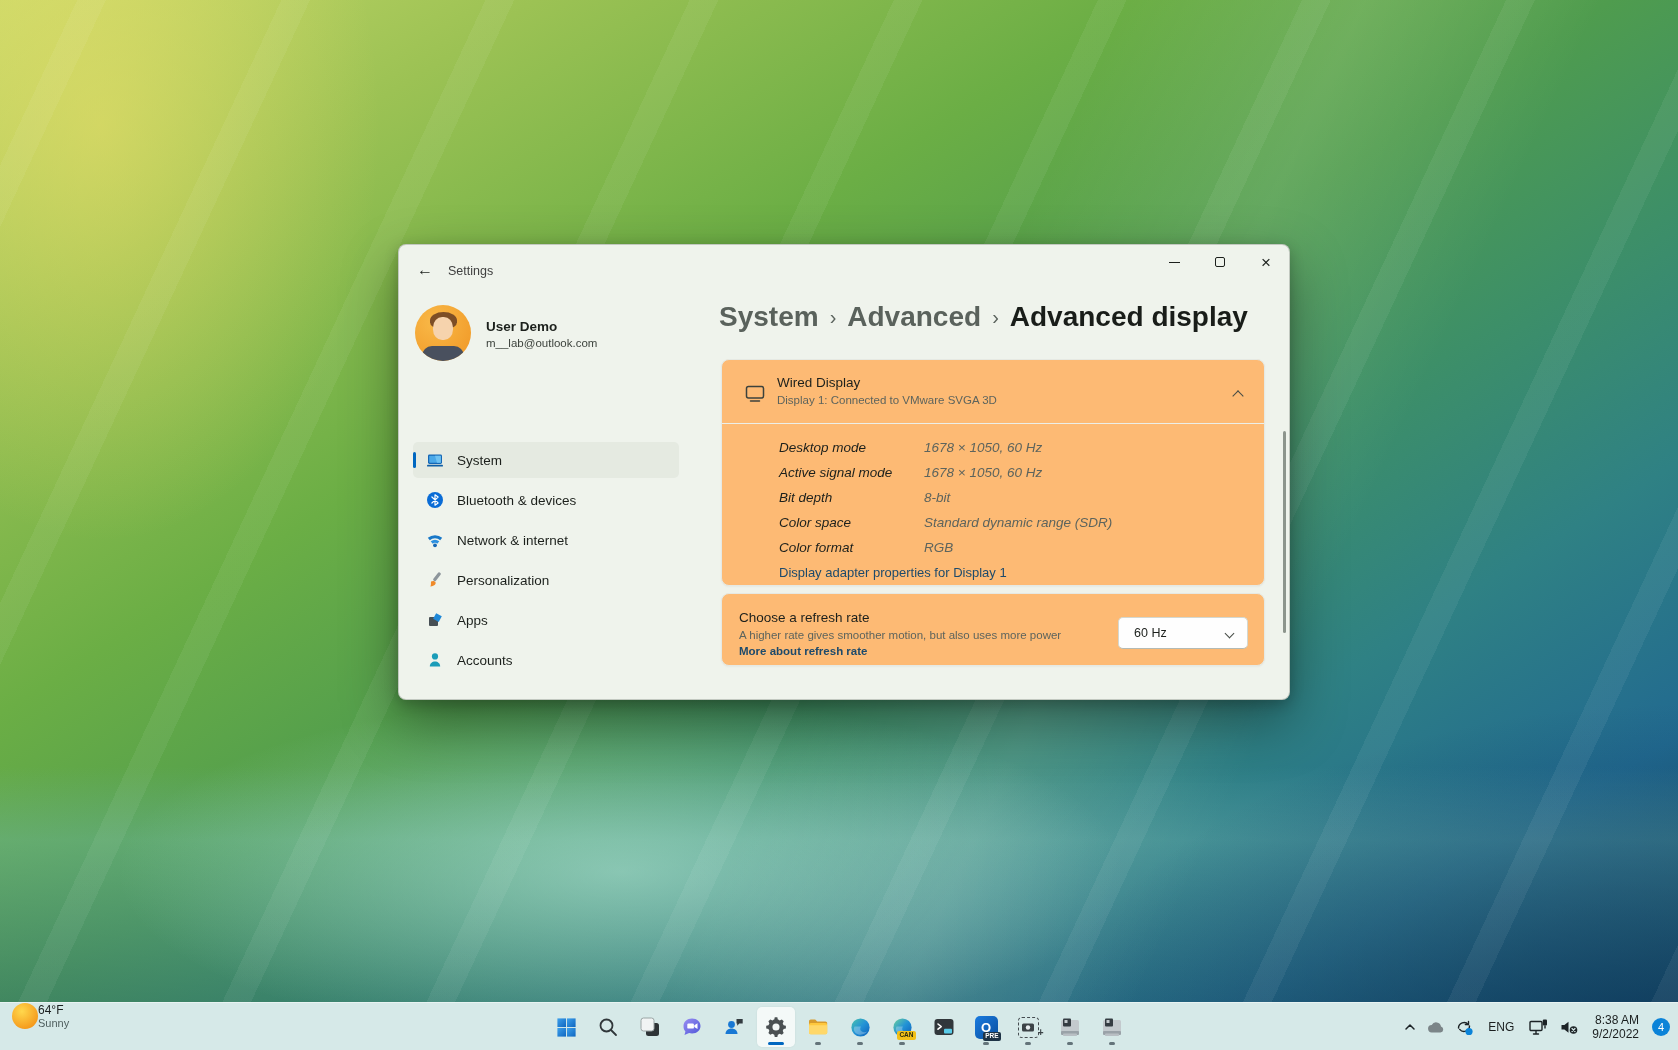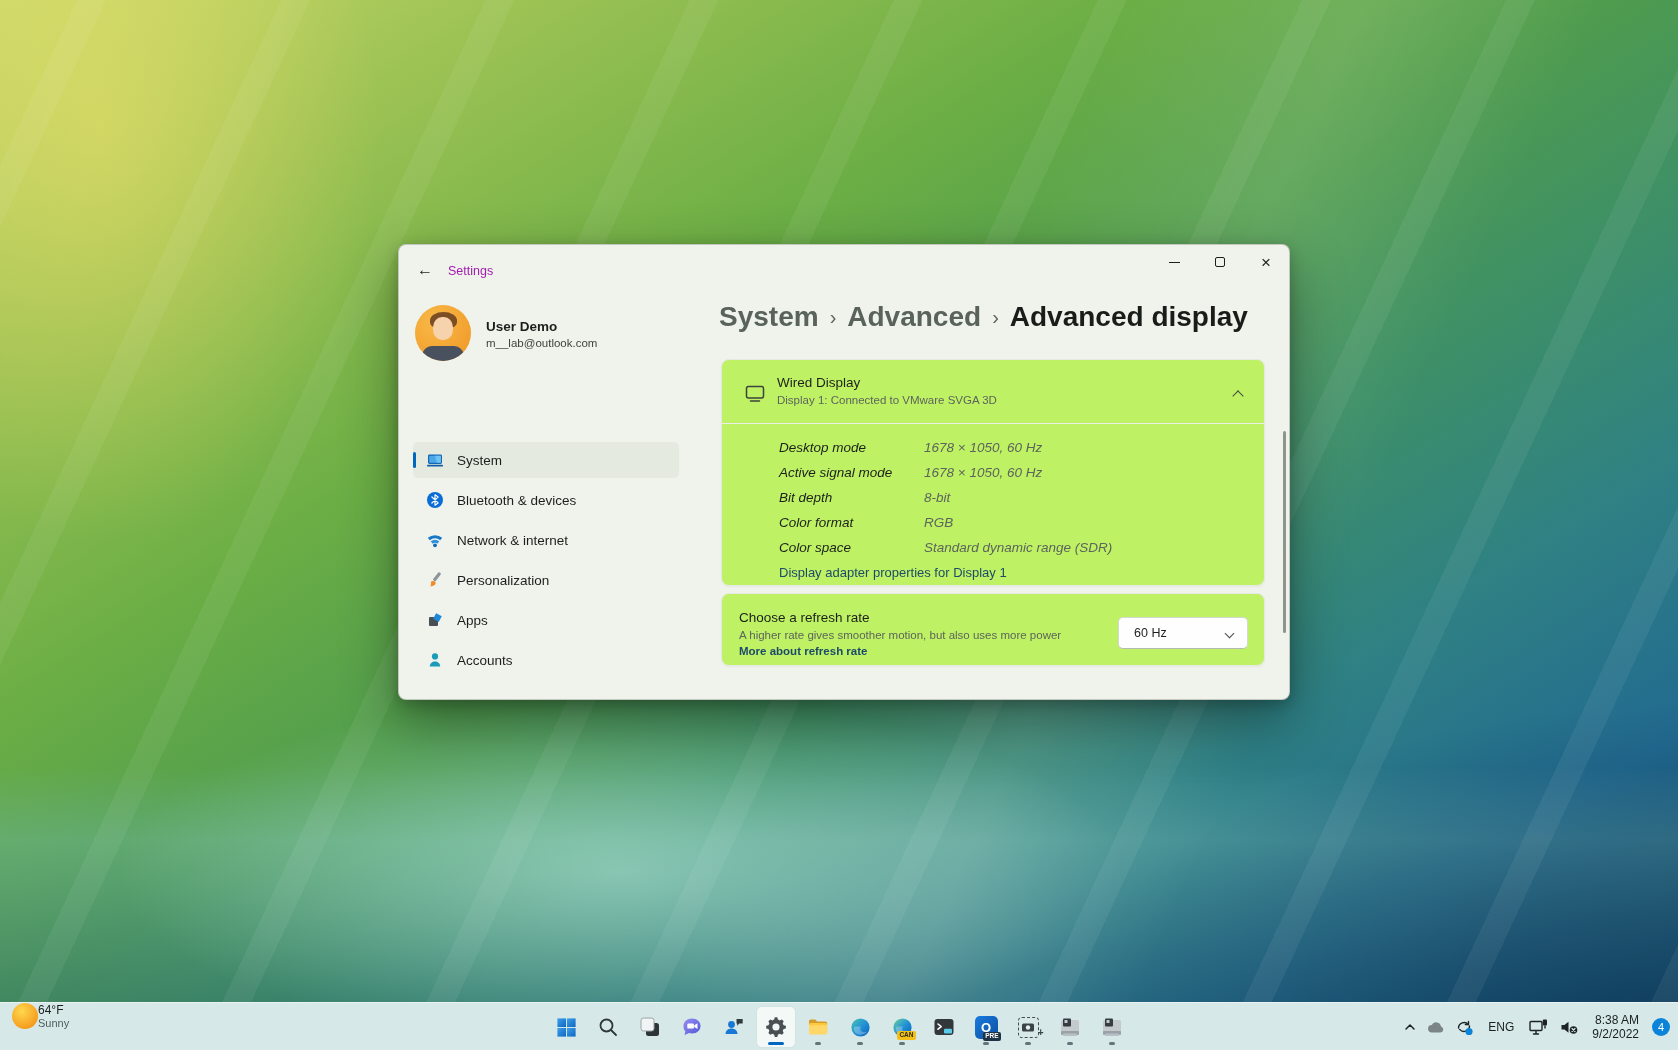--- a/index.html
+++ b/index.html
@@ -20,21 +20,21 @@
     background:repeating-linear-gradient(115deg, rgba(255,255,255,0) 0 70px, rgba(255,255,255,.06) 70px 96px, rgba(255,255,255,0) 96px 185px); }
   .wallpaper::after { content:""; position:absolute; inset:0;
     background:linear-gradient(115deg, rgba(255,255,255,0) 52%, rgba(255,255,235,.12) 63%, rgba(255,255,255,0) 74%); }
 
   
   .window { position:absolute; left:398px; top:244px; width:892px; height:456px;
     background:#eff3ec; border-radius:8px; border:1px solid rgba(60,70,60,.25);
     box-shadow:0 22px 55px rgba(0,0,0,.38), 0 4px 14px rgba(0,0,0,.22); }
   .titlebar-back { position:absolute; left:10px; top:12px; width:32px; height:26px; border:none; background:transparent;
     font-size:16px; color:#1c201c; border-radius:4px; cursor:pointer; font-family:inherit; }
-  .titlebar-title { position:absolute; left:49px; top:19px; font-size:12.5px; color:#a21caf; }
+  .titlebar-title { position:absolute; left:49px; top:19px; font-size:12.5px; color:#404040; }
   .caption-btns { position:absolute; right:0; top:0; display:flex; }
   .caption-btn { width:46px; height:34px; display:flex; align-items:center; justify-content:center;
     background:transparent; border:none; cursor:pointer; color:#1c201c; }
   .glyph-min { width:11px; height:0; border-top:1.2px solid #1c201c; display:block; }
   .glyph-max { width:10px; height:10px; border:1.2px solid #1c201c; border-radius:2px; display:block; }
   .glyph-close { font-size:17px; line-height:1; color:#1c201c; }
 
   
   .avatar { position:absolute; left:16px; top:60px; width:56px; height:56px; border-radius:50%;
     background:radial-gradient(circle at 35% 30%, #f9b948, #ef9523); overflow:hidden; }
@@ -57,21 +57,21 @@
   .nav-item.selected::before { content:""; position:absolute; left:0; top:10px; width:3px; height:16px; border-radius:2px; background:#0067c0; }
   .nav-icon { width:18px; height:18px; margin-left:13px; display:flex; align-items:center; justify-content:center; }
   .nav-label { margin-left:13px; font-size:13.5px; color:#1c201c; }
 
   
   .breadcrumb { position:absolute; left:320px; top:56px; font-size:28px; font-weight:600; display:flex; align-items:center; }
   .crumb-link { color:#5a625c; cursor:pointer; }
   .crumb-sep { color:#5a625c; font-size:20px; padding:0 11px; font-weight:400; }
   .crumb-current { color:#191d19; }
 
-  .card { position:absolute; left:322px; width:544px; background:#bef264; border:1px solid #e6e9e3; border-radius:8px;
+  .card { position:absolute; left:322px; width:544px; background:#fdba74; border:1px solid #e6e9e3; border-radius:8px;
     box-shadow:0 1px 2px rgba(0,0,0,.04); }
   .card-display { top:114px; height:227px; }
   .card-refresh { top:348px; height:73px; }
 
   .dcard-header { position:relative; height:64px; border-bottom:1px solid #ecefe9; }
   .monitor-ic { position:absolute; left:22px; top:24px; }
   .dcard-title { position:absolute; left:55px; top:15px; font-size:13.5px; color:#1c201c; }
   .dcard-sub { position:absolute; left:55px; top:34px; font-size:11.5px; color:#5d645d; }
   .chev { width:8px; height:8px; display:inline-block; }
   .chev-up { border-left:1.5px solid #454b45; border-top:1.5px solid #454b45; transform:rotate(45deg); }
@@ -241,26 +241,26 @@
       </div>
       <div class="drow">
         <span class="lbl">Active signal mode</span>
         <span class="val">1678 × 1050, 60 Hz</span>
       </div>
       <div class="drow">
         <span class="lbl">Bit depth</span>
         <span class="val">8-bit</span>
       </div>
       <div class="drow">
+        <span class="lbl">Color space</span>
+        <span class="val">Standard dynamic range (SDR)</span>
+      </div>
+      <div class="drow">
         <span class="lbl">Color format</span>
         <span class="val">RGB</span>
-      </div>
-      <div class="drow">
-        <span class="lbl">Color space</span>
-        <span class="val">Standard dynamic range (SDR)</span>
       </div>
     </div>
     <a class="dlink">Display adapter properties for Display 1</a>
   </section>
 
   <section class="card card-refresh">
     <div class="rc-title">Choose a refresh rate</div>
     <div class="rc-sub">A higher rate gives smoother motion, but also uses more power</div>
     <a class="rc-link">More about refresh rate</a>
     <div class="dropdown">

